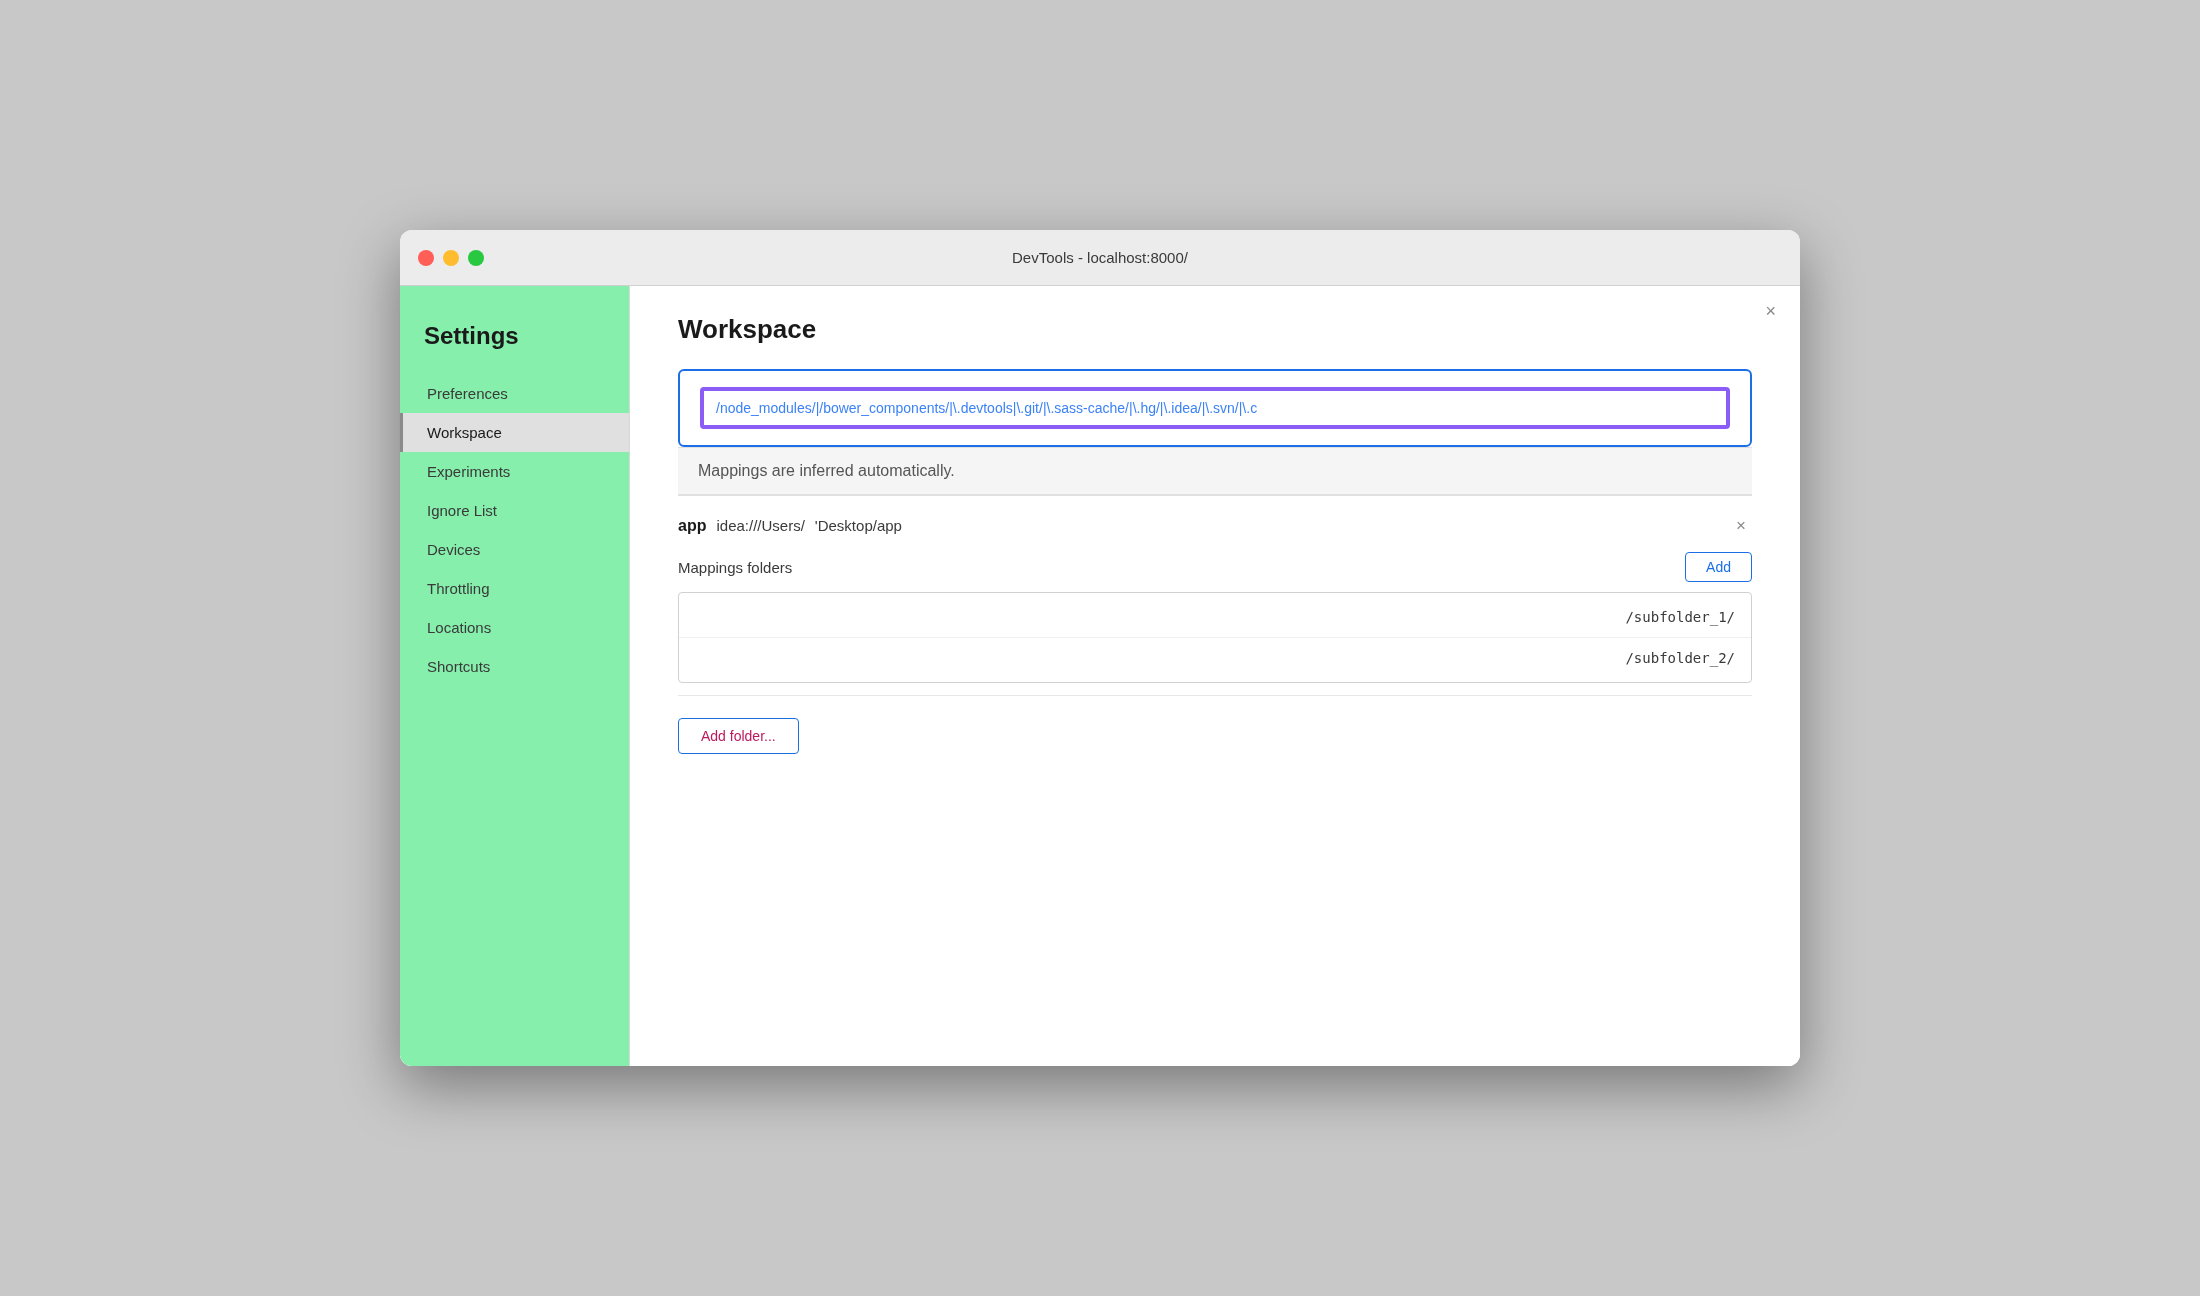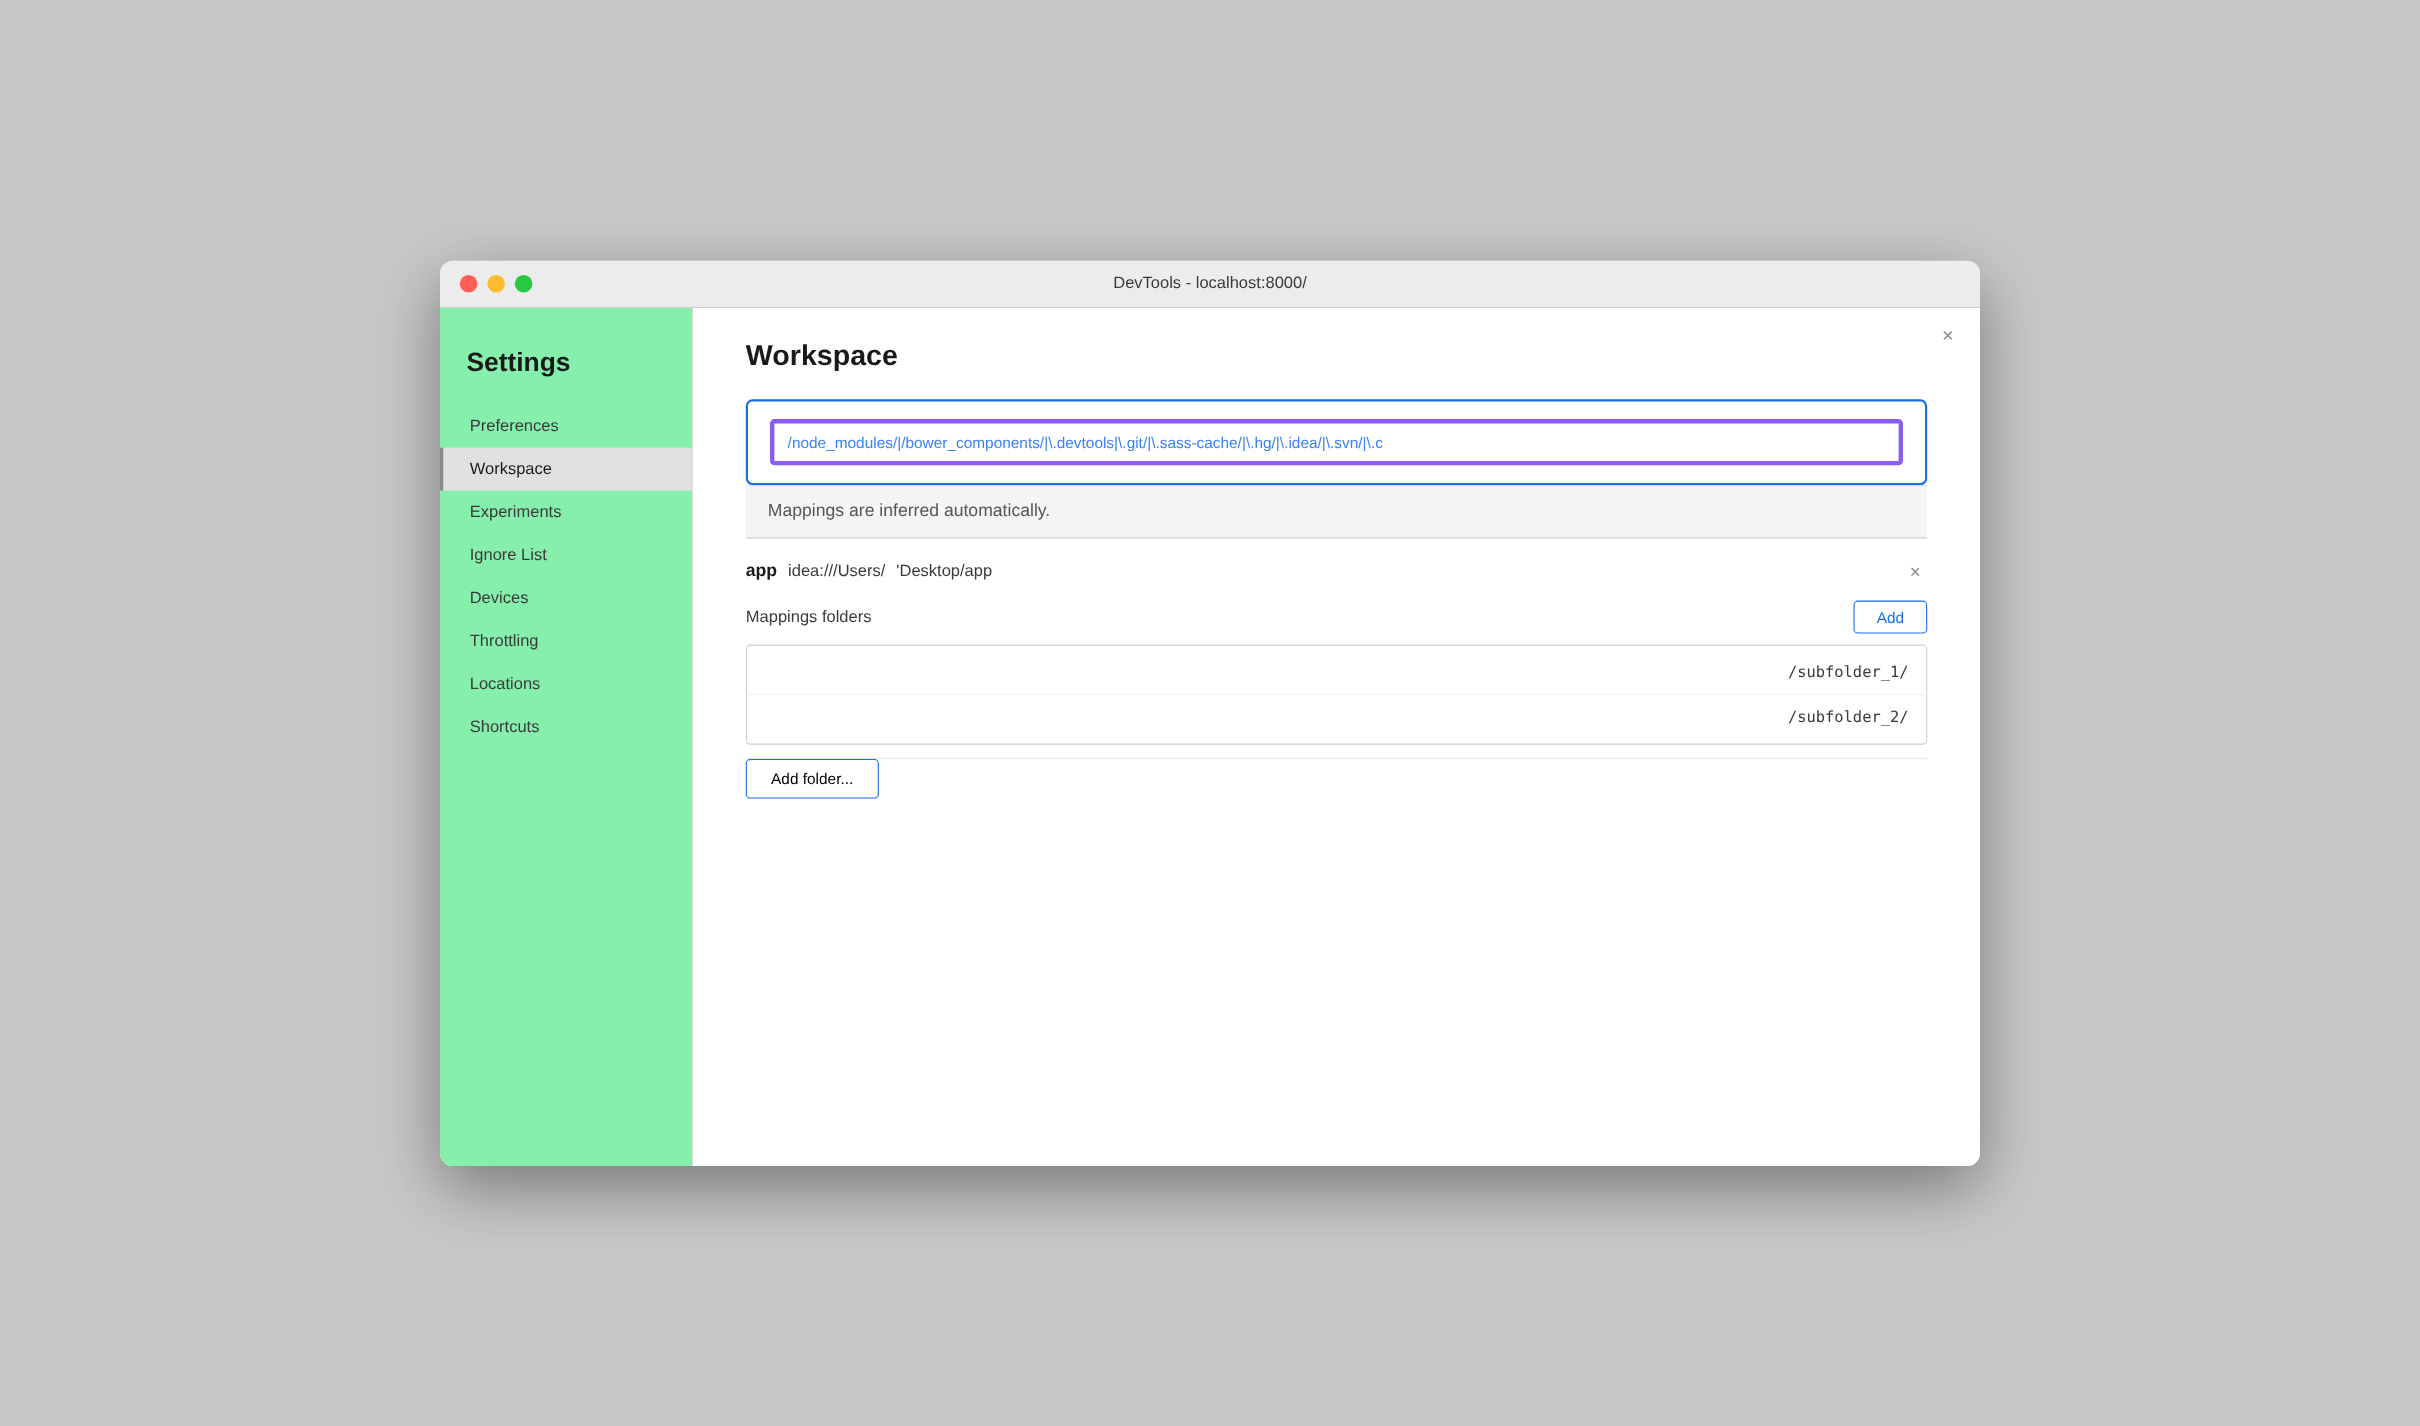--- a/index.html
+++ b/index.html
@@ -17,21 +17,21 @@
       width: 1400px;
       background: #f5f5f5;
       border-radius: 12px;
       box-shadow: 0 20px 60px rgba(0,0,0,0.4);
       overflow: hidden;
     }
 
     
     .titlebar {
       background: #ececec;
-      height: 43px;
+      height: 56px;
       display: flex;
       align-items: center;
       justify-content: center;
       position: relative;
       border-bottom: 1px solid #d0d0d0;
     }
 
     .traffic-lights {
       position: absolute;
       left: 18px;
@@ -231,23 +231,24 @@
       font-family: 'Menlo', 'Monaco', monospace;
       border-bottom: 1px solid #f0f0f0;
     }
 
     .excluded-item:last-child {
       border-bottom: none;
     }
 
     
     .add-folder-btn {
+      margin-top: 22px;
       background: #fff;
       border: 1.5px solid #1a6fe6;
-      color: #000000;
+      color: #be185d;
       font-size: 14px;
       border-radius: 4px;
       padding: 9px 22px;
       cursor: pointer;
       font-weight: 400;
     }
 
     hr.divider {
       border: none;
       border-top: 1px solid #e0e0e0;

